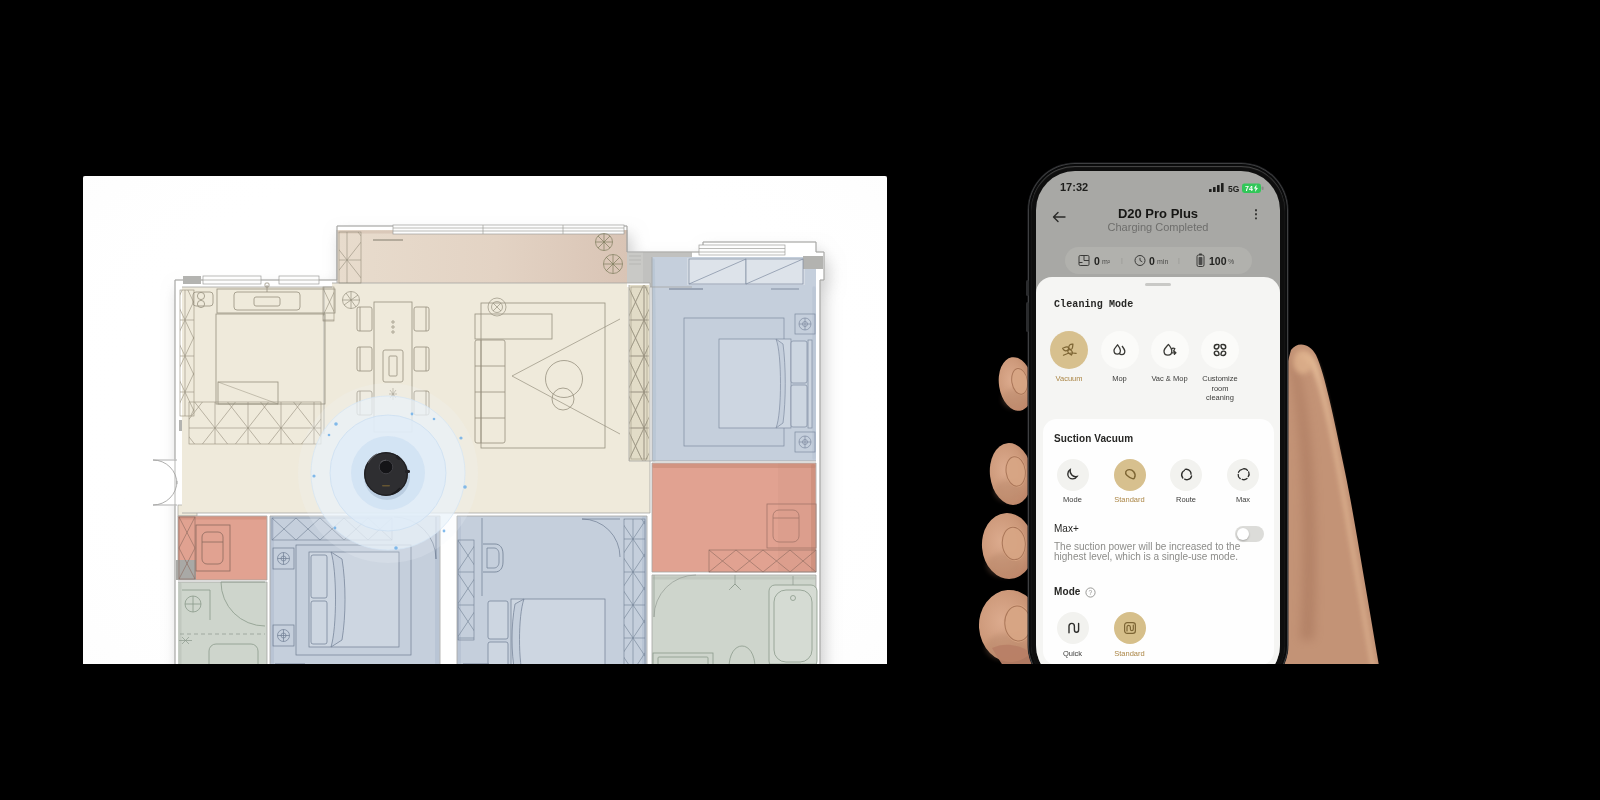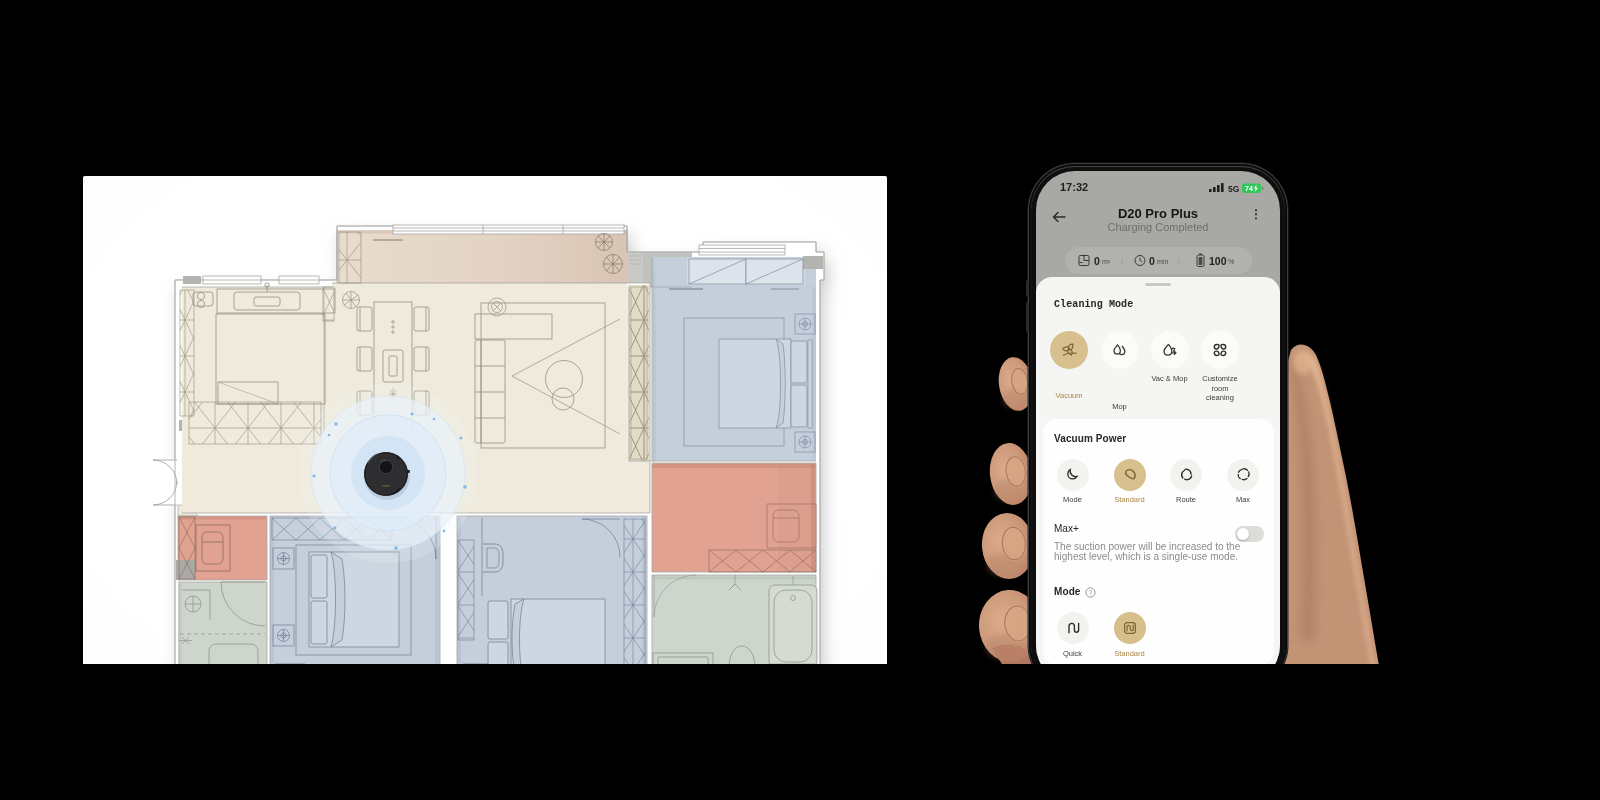--- a/index.html
+++ b/index.html
@@ -635,29 +635,29 @@
     <div class="circ" style="left:14px;top:160px;width:38px;height:38px;background:#d7c08e;">
       <svg width="20" height="20" viewBox="0 0 20 20" fill="none" stroke="#7d6534" stroke-width="1.25" stroke-linecap="round" stroke-linejoin="round">
         <g transform="translate(10 9.2)">
           <path transform="rotate(18)" d="M-0.6 -1.2 C-1.6 -3.6 -0.4 -5.6 2.2 -6 C2.3 -4.2 3.4 -2.8 2.6 -1.2 C2 -0.1 0.6 0.3 -0.6 -1.2 Z"></path>
           <path transform="rotate(138)" d="M-0.6 -1.2 C-1.6 -3.6 -0.4 -5.6 2.2 -6 C2.3 -4.2 3.4 -2.8 2.6 -1.2 C2 -0.1 0.6 0.3 -0.6 -1.2 Z"></path>
           <path transform="rotate(258)" d="M-0.6 -1.2 C-1.6 -3.6 -0.4 -5.6 2.2 -6 C2.3 -4.2 3.4 -2.8 2.6 -1.2 C2 -0.1 0.6 0.3 -0.6 -1.2 Z"></path>
         </g>
         <path d="M4.4 15.2 C8 13.3 13.4 12.6 17.2 13.4" stroke-width="1.1"></path>
       </svg>
     </div>
-    <div class="lbl gold" style="left:5px;top:203px;margin-top:17px;">Vacuum</div>
+    <div class="lbl gold" style="left:5px;top:203px;">Vacuum</div>
 
     <div class="circ" style="left:64.5px;top:160px;width:38px;height:38px;background:#fbfbf9;">
       <svg width="20" height="20" viewBox="0 0 20 20" fill="none" stroke="#3a3a36" stroke-width="1.3" stroke-linejoin="round">
         <path d="M7.6 4.8 C9.3 6.9 10.4 8.6 10.4 10.5 C10.4 12.6 9.1 14.1 7.2 14.1 C5.3 14.1 4 12.6 4 10.5 C4 8.6 5.9 6.9 7.6 4.8 Z"></path>
         <path d="M12 6 C13.6 8 14.8 9.6 14.8 11.3 C14.8 13.2 13.6 14.6 11.8 14.6 C10.7 14.6 9.8 14.1 9.3 13.3"></path>
       </svg>
     </div>
-    <div class="lbl" style="left:55.5px;top:203px;margin-top:28px;">Mop</div>
+    <div class="lbl" style="left:55.5px;top:203px;">Mop</div>
 
     <div class="circ" style="left:114.5px;top:160px;width:38px;height:38px;background:#fbfbf9;">
       <svg width="20" height="20" viewBox="0 0 20 20" fill="none" stroke="#3a3a36" stroke-width="1.3" stroke-linecap="round" stroke-linejoin="round">
         <path d="M8.4 4.4 C10.4 6.8 11.8 8.8 11.8 11 C11.8 13.5 10.2 15.2 7.9 15.2 C5.6 15.2 4 13.5 4 11 C4 8.8 6.4 6.8 8.4 4.4 Z"></path>
         <path d="M11.5 9.2 C12.2 8.2 13.6 7.9 14.8 8.6 C14.1 9.4 14.3 10.5 13.6 11.1"></path>
         <path d="M12.2 12.8 L15.8 12.8 M14.4 11.4 L15.9 12.8 L14.4 14.2"></path>
       </svg>
     </div>
     <div class="lbl" style="left:105.5px;top:203px;">Vac &amp; Mop</div>
 
@@ -666,21 +666,21 @@
         <path d="M9 5.2 C9 7.3 7.9 8.9 6.4 8.9 C5 8.9 4.3 8 4.3 6.9 C4.3 5.6 5.4 4.5 6.9 4.5 C8 4.5 9 4.7 9 5.2 Z"></path>
         <path d="M11 5.2 C11 7.3 12.1 8.9 13.6 8.9 C15 8.9 15.7 8 15.7 6.9 C15.7 5.6 14.6 4.5 13.1 4.5 C12 4.5 11 4.7 11 5.2 Z"></path>
         <path d="M9 14.8 C9 12.7 7.9 11.1 6.4 11.1 C5 11.1 4.3 12 4.3 13.1 C4.3 14.4 5.4 15.5 6.9 15.5 C8 15.5 9 15.3 9 14.8 Z"></path>
         <path d="M11 14.8 C11 12.7 12.1 11.1 13.6 11.1 C15 11.1 15.7 12 15.7 13.1 C15.7 14.4 14.6 15.5 13.1 15.5 C12 15.5 11 15.3 11 14.8 Z"></path>
       </svg>
     </div>
     <div class="lbl" style="left:156px;top:203px;">Customize<br>room<br>cleaning</div>
 
     <div id="wcard"></div>
 
-    <div class="sechead" style="left:18px;top:262px;">Vacuum Power</div>
+    <div class="sechead" style="left:18px;top:262px;">Suction Vacuum</div>
 
     <div class="circ" style="left:20.5px;top:287.5px;width:32px;height:32px;background:#f2f2ef;">
       <svg width="17" height="17" viewBox="0 0 17 17" fill="none" stroke="#2e2e2c" stroke-width="1.4" stroke-linecap="round">
         <path d="M6.2 3.6 C4.6 4.6 3.8 6.1 3.8 7.9 C3.8 10.7 6 12.9 8.8 12.9 C10.6 12.9 12.2 12 13.1 10.5 C9 11.6 5.4 7.8 6.2 3.6 Z"></path>
       </svg>
     </div>
     <div class="lbl" style="left:8.5px;top:324px;">Mode</div>
 
     <div class="circ" style="left:77.5px;top:287.5px;width:32px;height:32px;background:#d7c08e;">
       <svg width="19" height="19" viewBox="0 0 17 17" fill="none" stroke="#7d6534" stroke-width="1.3" stroke-linecap="round" stroke-linejoin="round">

